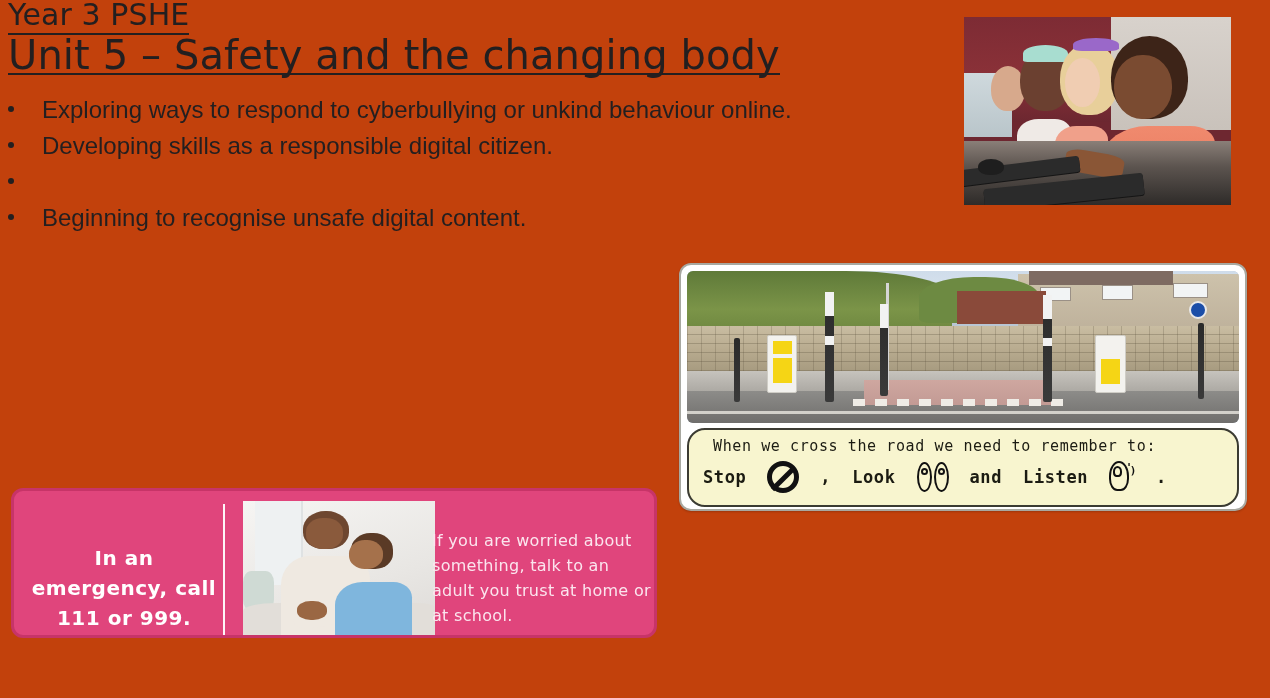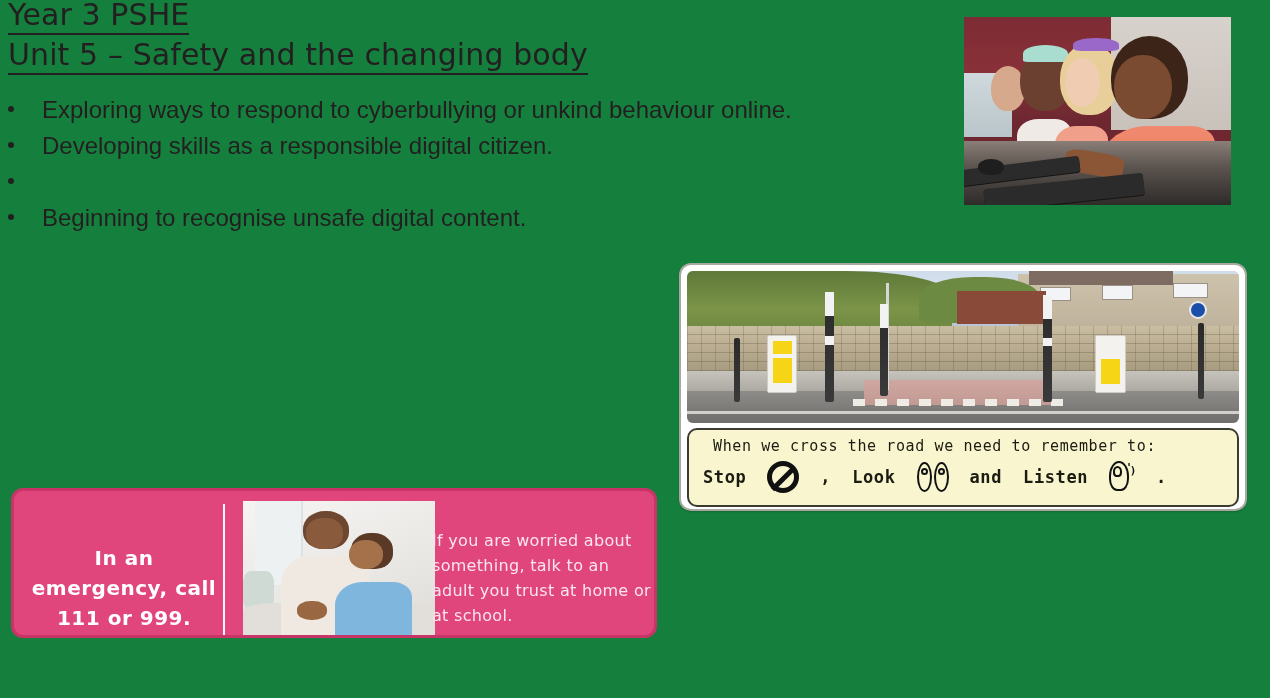--- a/index.html
+++ b/index.html
@@ -11,21 +11,21 @@
     height: 698px;
     background: #e3eed5;
     font-family: "DejaVu Sans", sans-serif;
     overflow: hidden;
     position: relative;
   }
   .slide {
     position: relative;
     width: 1270px;
     height: 698px;
-    background: #15803d;
+    background: #c2410c;
   }
 
   
   .title-line {
     position: absolute;
     left: 8px;
     color: #231f20;
     font-family: "DejaVu Sans", sans-serif;
     font-weight: 400;
     white-space: nowrap;
@@ -34,21 +34,21 @@
   #title-1 {
     top: -2px;
     font-size: 30px;
     border-bottom: 2px solid #231f20;
     padding-bottom: 1px;
     display: inline-block;
     line-height: 34px;
   }
   #title-2 {
     top: 38px;
-    font-size: 30px;
+    font-size: 40px;
     border-bottom: 2px solid #231f20;
     padding-bottom: 1px;
     display: inline-block;
     line-height: 34px;
   }
 
   
   .bullet-list {
     position: absolute;
     left: 0px;
@@ -196,21 +196,21 @@
   .rp-yellow { background:#f5d515; }
   .rp-sign { border-radius:50%; background:#1b4ea8; border:2px solid #e9e9e9; box-sizing:border-box;}
 
   #road-caption {
     position: relative;
     margin-top: 5px;
     width: 100%;
     height: 79px;
     background: #f8f5cf;
     border: 2px solid #3b3b32;
-    border-radius: 10px;
+    border-radius: 18px;
     box-sizing: border-box;
     padding: 7px 10px 0 24px;
   }
   .cap-line1 {
     font-family: "DejaVu Sans Mono", monospace;
     font-size: 15px;
     letter-spacing: 0.6px;
     color: #1b1b12;
     white-space: nowrap;
   }

